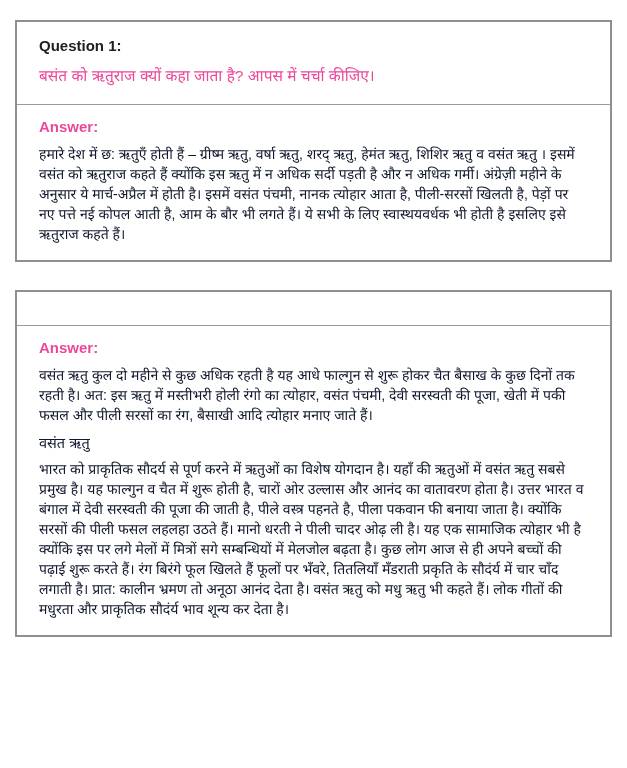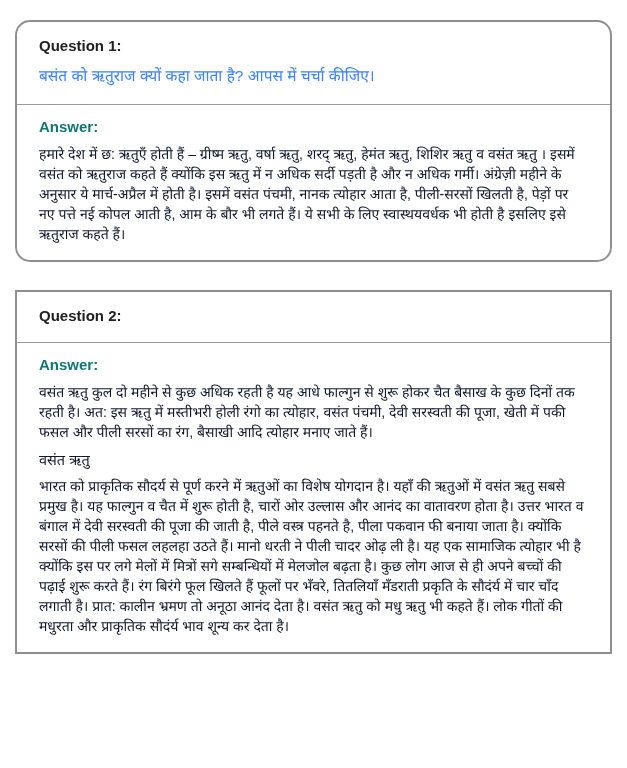--- a/index.html
+++ b/index.html
@@ -14,46 +14,46 @@
     font-family: "Liberation Sans", "DejaVu Sans", sans-serif;
     color: #1b1b1b;
   }
   .qa-card {
     box-sizing: border-box;
     width: 597px;
     margin-left: 15px;
     border: 2px solid #8f8f8f;
     background: #ffffff;
   }
-  .qa-card.first { margin-top: 20px; border-radius: 15px; }
+  .qa-card.first { margin-top: 20px; }
   .qa-card.second { margin-top: 28px; }
 
   .q-section {
     padding: 15px 24px 18px 22px;
     border-bottom: 1px solid #9a9a9a;
   }
   .q-label {
     font-size: 15px;
     font-weight: bold;
     color: #202020;
   }
   .q-text {
     margin-top: 11px;
     font-size: 15.5px;
     line-height: 21px;
-    color: #3b82f6;
+    color: #ec4899;
   }
 
   .a-section {
     padding: 13px 24px 16px 22px;
   }
   .a-label {
     font-size: 15px;
     font-weight: bold;
-    color: #0f766e;
+    color: #ec4899;
   }
   .a-body {
     margin-top: 9px;
     font-size: 14px;
     line-height: 20px;
     color: #0f172a;
   }
   .a-paragraph { margin: 0; }
   .essay-title {
     margin: 8px 0 6px 0;
@@ -79,21 +79,20 @@
   <div class="a-section">
     <div class="a-label">Answer:</div>
     <div class="a-body">
       <p class="a-paragraph">हमारे देश में छ: ऋतुएँ होती हैं – ग्रीष्म ऋतु, वर्षा ऋतु, शरद् ऋतु, हेमंत ऋतु, शिशिर ऋतु व वसंत ऋतु । इसमें वसंत को ऋतुराज कहते हैं क्योंकि इस ऋतु में न अधिक सर्दी पड़ती है और न अधिक गर्मी। अंग्रेज़ी महीने के अनुसार ये मार्च-अप्रैल में होती है। इसमें वसंत पंचमी, नानक त्योहार आता है, पीली-सरसों खिलती है, पेड़ों पर नए पत्ते नई कोपल आती है, आम के बौर भी लगते हैं। ये सभी के लिए स्वास्थयवर्धक भी होती है इसलिए इसे ऋतुराज कहते हैं।</p>
     </div>
   </div>
 </div>
 
 <div class="qa-card second">
   <div class="q-section">
-    <div class="q-label">Question 2:</div>
   </div>
   <div class="a-section">
     <div class="a-label">Answer:</div>
     <div class="a-body">
       <p class="a-paragraph">वसंत ऋतु कुल दो महीने से कुछ अधिक रहती है यह आधे फाल्गुन से शुरू होकर चैत बैसाख के कुछ दिनों तक रहती है। अत: इस ऋतु में मस्तीभरी होली रंगो का त्योहार, वसंत पंचमी, देवी सरस्वती की पूजा, खेती में पकी फसल और पीली सरसों का रंग, बैसाखी आदि त्योहार मनाए जाते हैं।</p>
       <h3 class="essay-title">वसंत ऋतु</h3>
       <p class="essay-body">भारत को प्राकृतिक सौदर्य से पूर्ण करने में ऋतुओं का विशेष योगदान है। यहाँ की ऋतुओं में वसंत ऋतु सबसे प्रमुख है। यह फाल्गुन व चैत में शुरू होती है, चारों ओर उल्लास और आनंद का वातावरण होता है। उत्तर भारत व बंगाल में देवी सरस्वती की पूजा की जाती है, पीले वस्त्र पहनते है, पीला पकवान फी बनाया जाता है। क्योंकि सरसों की पीली फसल लहलहा उठते हैं। मानो धरती ने पीली चादर ओढ़ ली है। यह एक सामाजिक त्योहार भी है क्योंकि इस पर लगे मेलों में मित्रों सगे सम्बन्धियों में मेलजोल बढ़ता है। कुछ लोग आज से ही अपने बच्चों की पढ़ाई शुरू करते हैं। रंग बिरंगे फूल खिलते हैं फूलों पर भँवरे, तितलियाँ मँडराती प्रकृति के सौदंर्य में चार चाँद लगाती है। प्रात: कालीन भ्रमण तो अनूठा आनंद देता है। वसंत ऋतु को मधु ऋतु भी कहते हैं। लोक गीतों की मधुरता और प्राकृतिक सौदंर्य भाव शून्य कर देता है।</p>
     </div>
   </div>
 </div>

